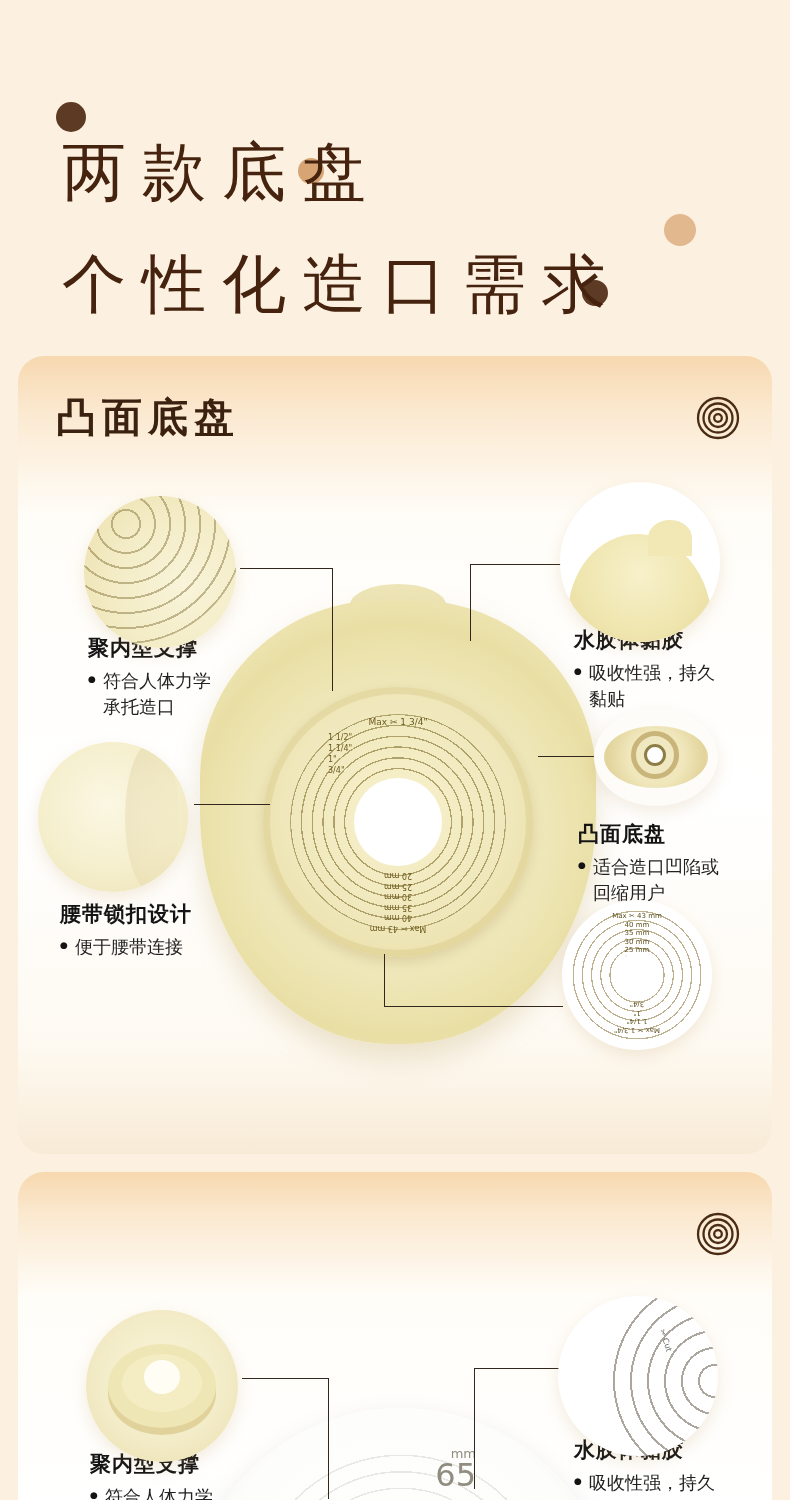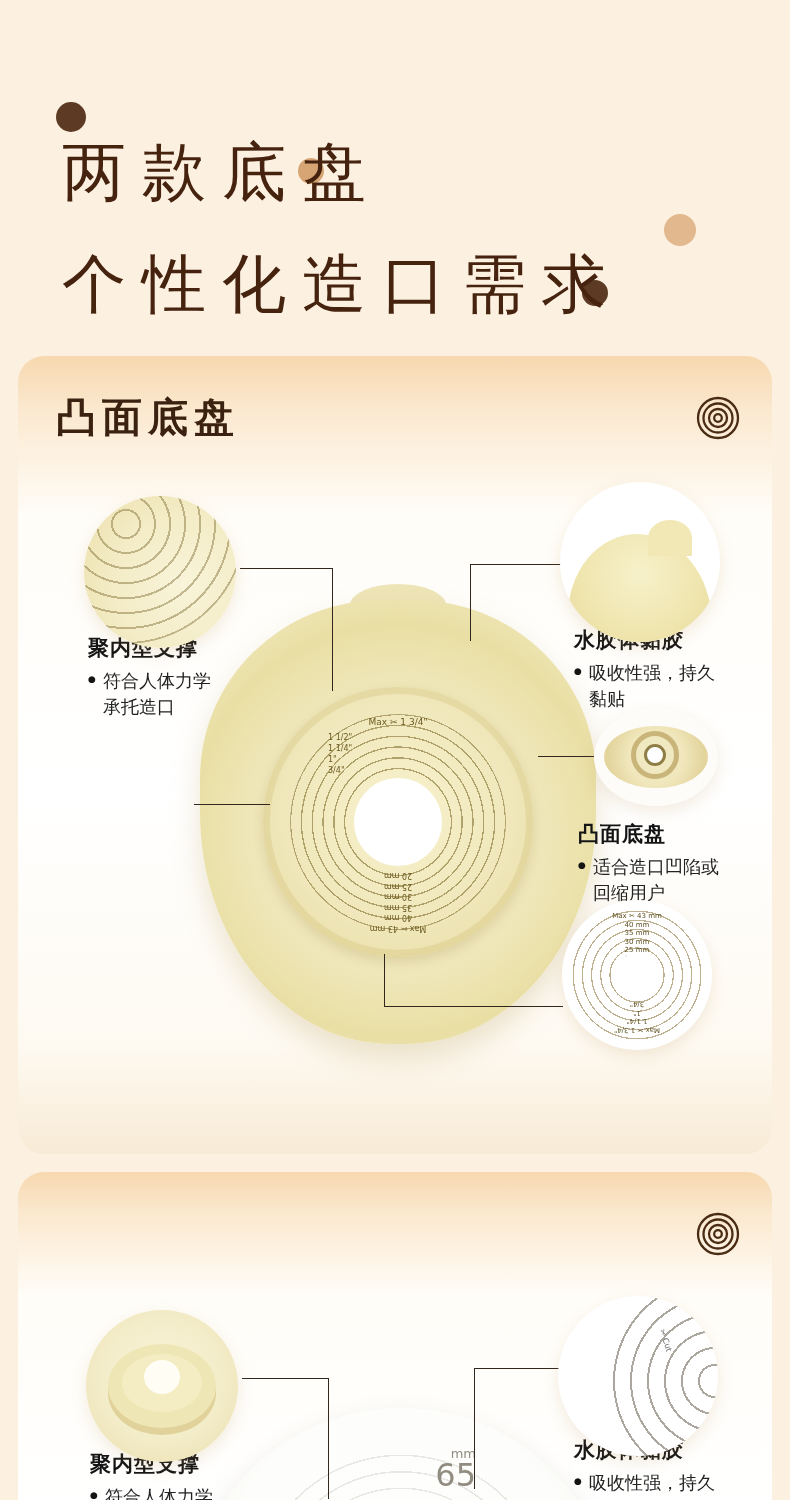--- a/index.html
+++ b/index.html
@@ -194,20 +194,25 @@
 
     <div class="feature" style="left:66px; top:140px;">
       <div class="photo c-support">
         <div class="arcs"></div>
       </div>
       <h3 class="feature-label" style="margin:-14px 0 0 4px;">聚内型支撑</h3>
       <p class="feature-desc" style="margin-left:4px;">符合人体力学
 承托造口</p>
     </div>
 
+    <div class="feature" style="left:20px; top:386px;">
+      <div class="photo c-belt"></div>
+      <h3 class="feature-label" style="margin:8px 0 0 22px;">腰带锁扣设计</h3>
+      <p class="feature-desc" style="margin-left:22px;">便于腰带连接</p>
+    </div>
 
     <div class="feature" style="left:542px; top:126px;">
       <div class="photo c-hydro">
         <div class="dome"></div>
         <div class="dome2"></div>
       </div>
       <h3 class="feature-label" style="margin:-16px 0 0 14px;">水胶体黏胶</h3>
       <p class="feature-desc" style="margin-left:14px;">吸收性强，持久
 黏贴</p>
     </div>

